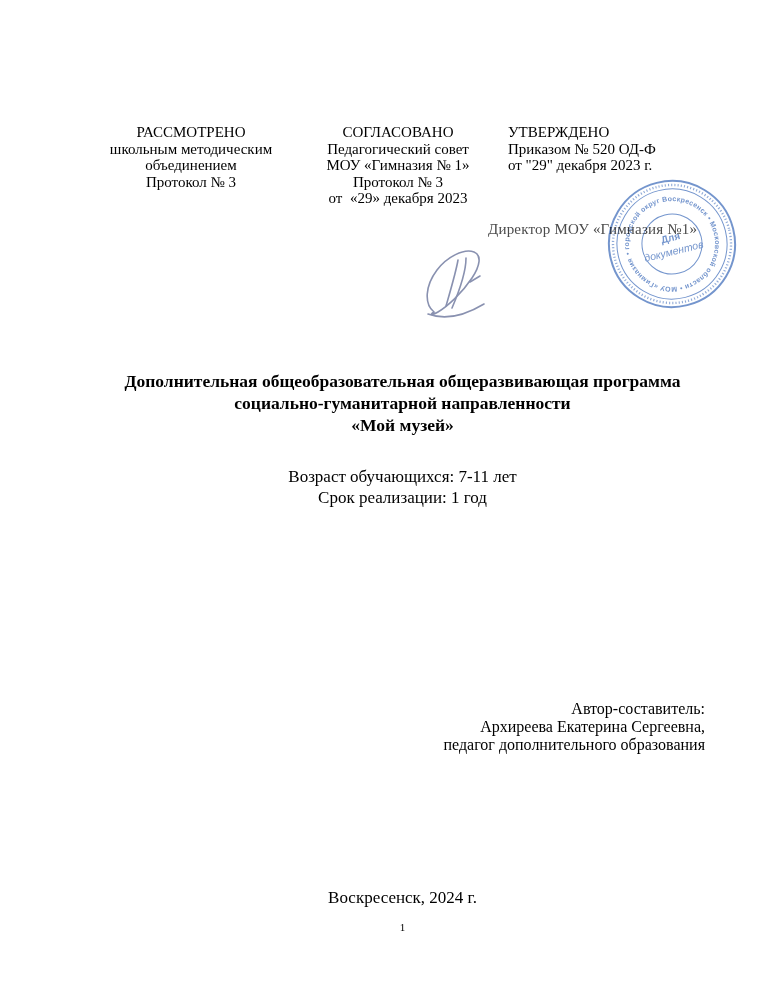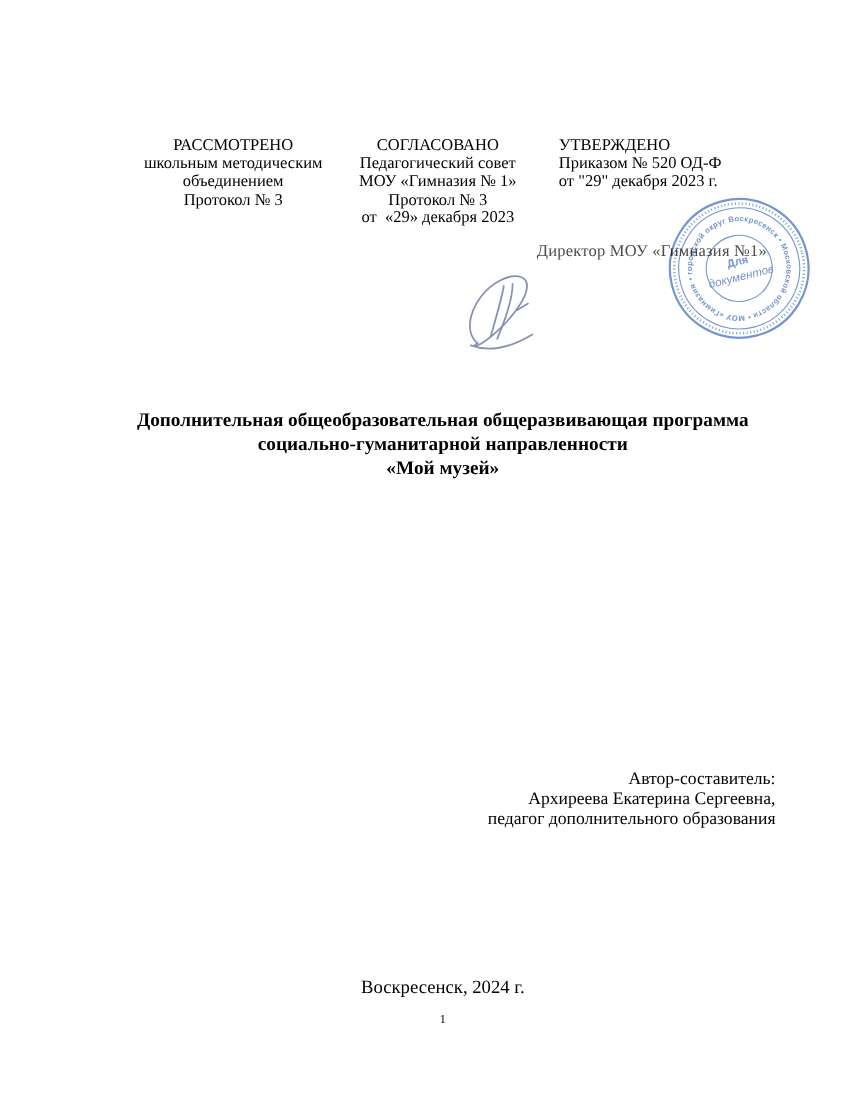--- a/index.html
+++ b/index.html
@@ -19,21 +19,21 @@
   }
   .doc-header{
     position:absolute;left:105px;top:61px;width:600px;
     font-weight:bold;font-size:15px;line-height:17px;
   }
   .approval-col{
     position:absolute;top:124px;
     font-size:15px;line-height:16.5px;
   }
   .approval-col .line{white-space:pre-wrap;}
-  .col-reviewed{left:116px;width:192px;text-align:center;}
+  .col-reviewed{left:95px;width:192px;text-align:center;}
   .col-agreed{left:318px;width:160px;text-align:center;}
   .col-approved{left:488px;width:195px;text-align:left;margin-left:20px;}
   .director-line{
     position:absolute;left:488px;top:221px;width:230px;
     font-size:15px;color:var(--director-gray);
     z-index:2;letter-spacing:.2px;
   }
   .signature{
     position:absolute;left:420px;top:246px;z-index:1;
   }
@@ -121,20 +121,24 @@
       <text x="66" y="77" text-anchor="middle" font-size="10.5" font-style="italic">документов</text>
     </g>
   </svg>
 
   <div class="main-title">
     <div>Дополнительная общеобразовательная общеразвивающая программа</div>
     <div>социально-гуманитарной направленности</div>
     <div>«Мой музей»</div>
   </div>
 
+  <div class="program-details">
+    <div>Возраст обучающихся: 7-11 лет</div>
+    <div>Срок реализации: 1 год</div>
+  </div>
 
   <div class="author-block">
     <div>Автор-составитель:</div>
     <div>Архиреева Екатерина Сергеевна,</div>
     <div>педагог дополнительного образования</div>
   </div>
 
   <div class="footer-city">Воскресенск, 2024 г.</div>
   <div class="page-number">1</div>
 

